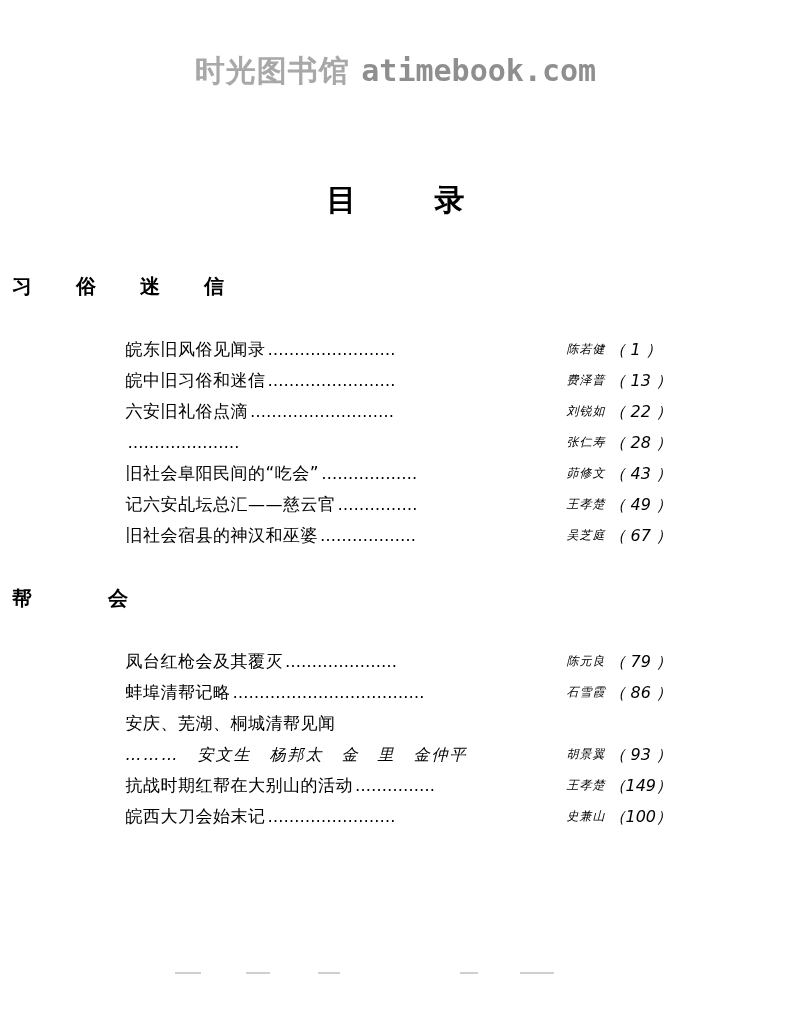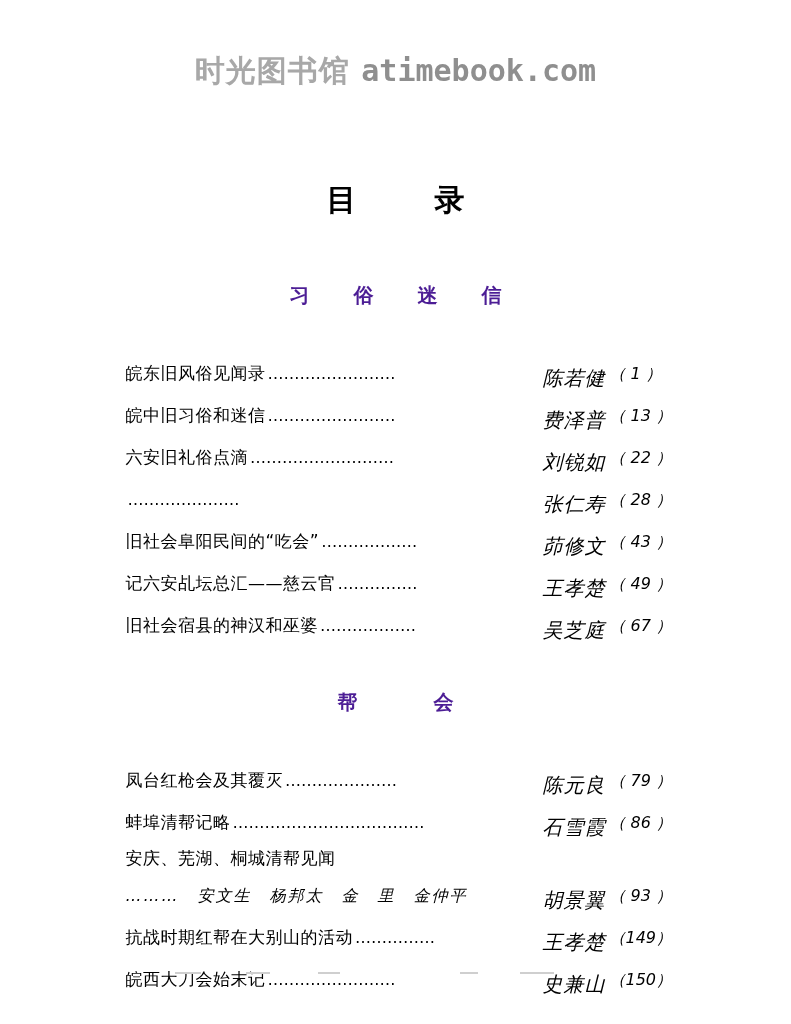--- a/index.html
+++ b/index.html
@@ -52,27 +52,27 @@
     font-size: 30px;
     font-weight: bold;
     letter-spacing: 24px;
     text-indent: 24px;
     color: #000;
     margin: 0 0 0 0;
     font-family: "DejaVu Sans", "Liberation Sans", sans-serif;
   }
 
   .section-heading {
-    text-align: center;
+    text-align: left;
     font-size: 20px;
     font-weight: bold;
     letter-spacing: 12px;
     text-indent: 12px;
-    color: #4c1d95;
-    margin: 9px;
+    color: #000000;
+    margin: 0;
   }
 
   .toc-block {
     width: 540px;
     margin: 0 auto;
   }
 
   .toc-row {
     display: flex;
     align-items: center;
@@ -90,25 +90,24 @@
     overflow: hidden;
     white-space: nowrap;
     letter-spacing: 1px;
     font-size: 16px;
     color: #000;
     padding: 0 2px;
   }
   .author {
     flex: 0 0 auto;
     font-style: italic;
-    font-size: 20px;
+    font-size: 12px;
     letter-spacing: 1px;
     text-align: right;
     padding-right: 4px;
-    margin-top: 11px;
   }
   .page-num {
     flex: 0 0 auto;
     font-style: italic;
     font-size: 16px;
     width: 56px;
     text-align: left;
   }
   .authors-line {
     font-style: italic;
@@ -241,21 +240,21 @@
       <span class="entry-title">抗战时期红帮在大别山的活动</span>
       <span class="leader dot-lead">……………</span>
       <span class="author">王孝楚</span>
       <span class="page-num">（149）</span>
     </div>
 
     <div class="toc-row">
       <span class="entry-title">皖西大刀会始末记</span>
       <span class="leader dot-lead">……………………</span>
       <span class="author">史兼山</span>
-      <span class="page-num">（150）</span>
+      <span class="page-num">（100）</span>
     </div>
 
   </div>
 
 </div>
 
 <div class="scan-marks">
   <span style="left:175px; width:26px;"></span>
   <span style="left:246px; width:24px;"></span>
   <span style="left:318px; width:22px;"></span>

